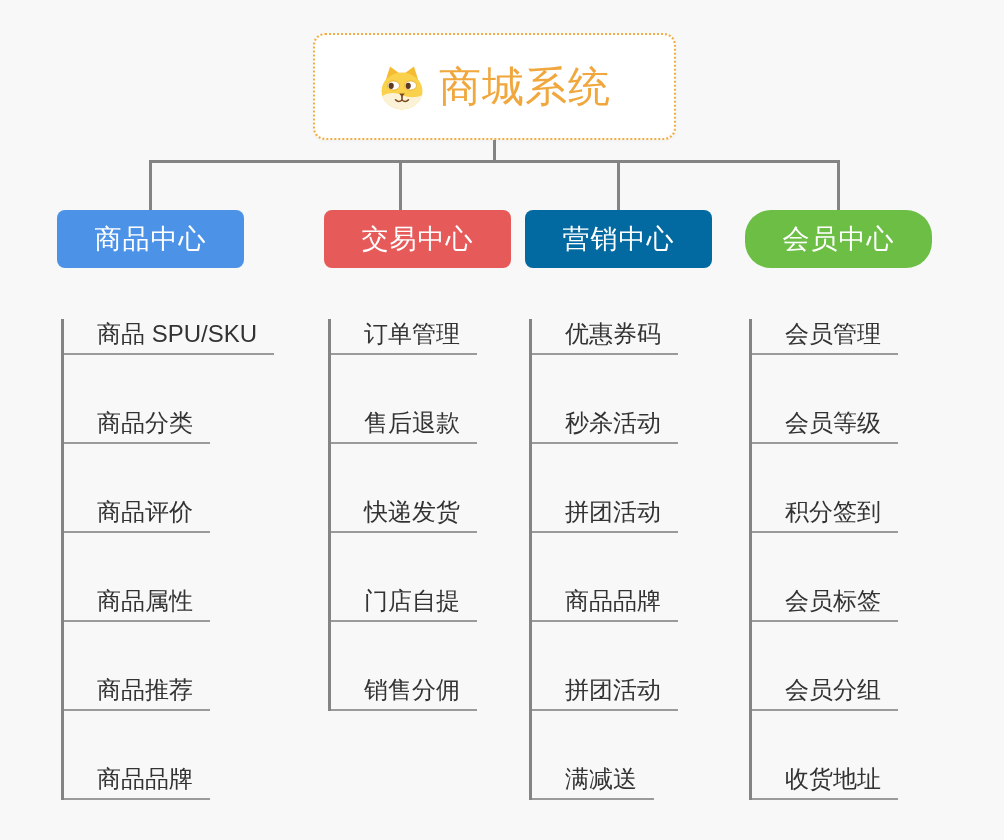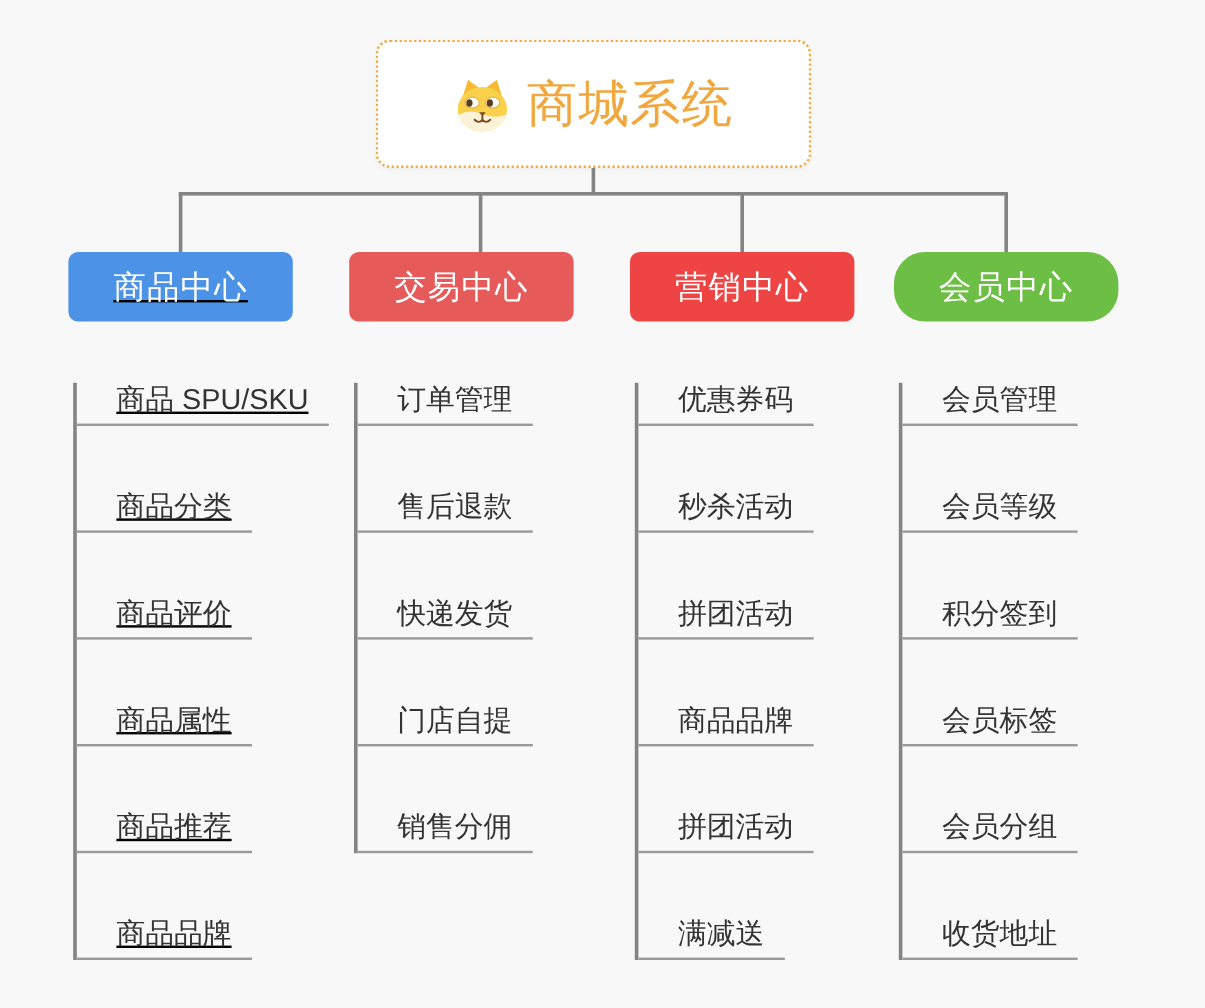--- a/index.html
+++ b/index.html
@@ -35,21 +35,21 @@
 
   
   .line{position:absolute;background:var(--connector);}
   .stub      {left:493px;top:140px;width:3px;height:22px;}
   .hline     {left:149px;top:160px;width:691px;height:3px;}
   .drop      {top:160px;width:3px;height:50px;}
   .drop-0{left:149px;} .drop-1{left:399px;} .drop-2{left:617px;} .drop-3{left:837px;}
 
   
   .branch{position:absolute;top:210px;width:187px;}
-  .branch-0{left:57px;text-decoration:underline;} .branch-1{left:291px;} .branch-2{left:525px;} .branch-3{left:745px;}
+  .branch-0{left:57px;} .branch-1{left:324px;} .branch-2{left:525px;} .branch-3{left:745px;}
   .branch-box{
     width:187px;height:58px;border-radius:8px;
     color:#ffffff;font-size:27px;font-weight:400;
     display:flex;align-items:center;justify-content:center;
     white-space:nowrap;letter-spacing:1px;
   }
   .leaves{
     margin-left:4px;
     border-left:3px solid var(--connector);
     width:fit-content;
@@ -115,21 +115,21 @@
     <div class="leaves">
         <div class="leaf">订单管理</div>
         <div class="leaf">售后退款</div>
         <div class="leaf">快递发货</div>
         <div class="leaf">门店自提</div>
         <div class="leaf">销售分佣</div>
       </div>
   </div>
 
   <div class="branch branch-2">
-    <div class="branch-box" style="background-color: #ef4444;">营销中心</div>
+    <div class="branch-box" style="background-color: #0369a1;">营销中心</div>
     <div class="leaves">
         <div class="leaf">优惠券码</div>
         <div class="leaf">秒杀活动</div>
         <div class="leaf">拼团活动</div>
         <div class="leaf">商品品牌</div>
         <div class="leaf">拼团活动</div>
         <div class="leaf">满减送</div>
       </div>
   </div>
 

